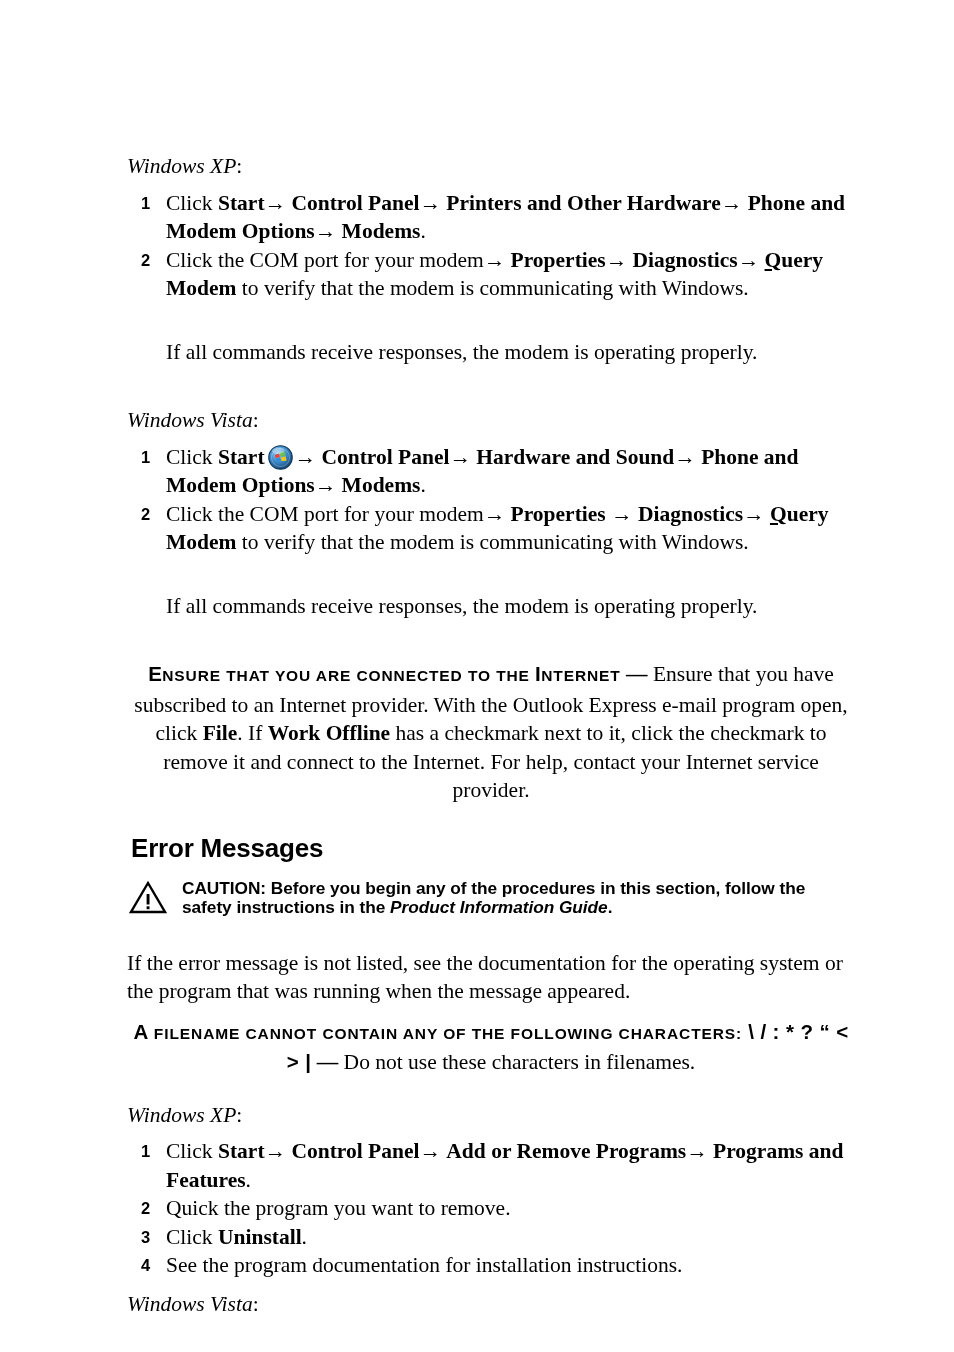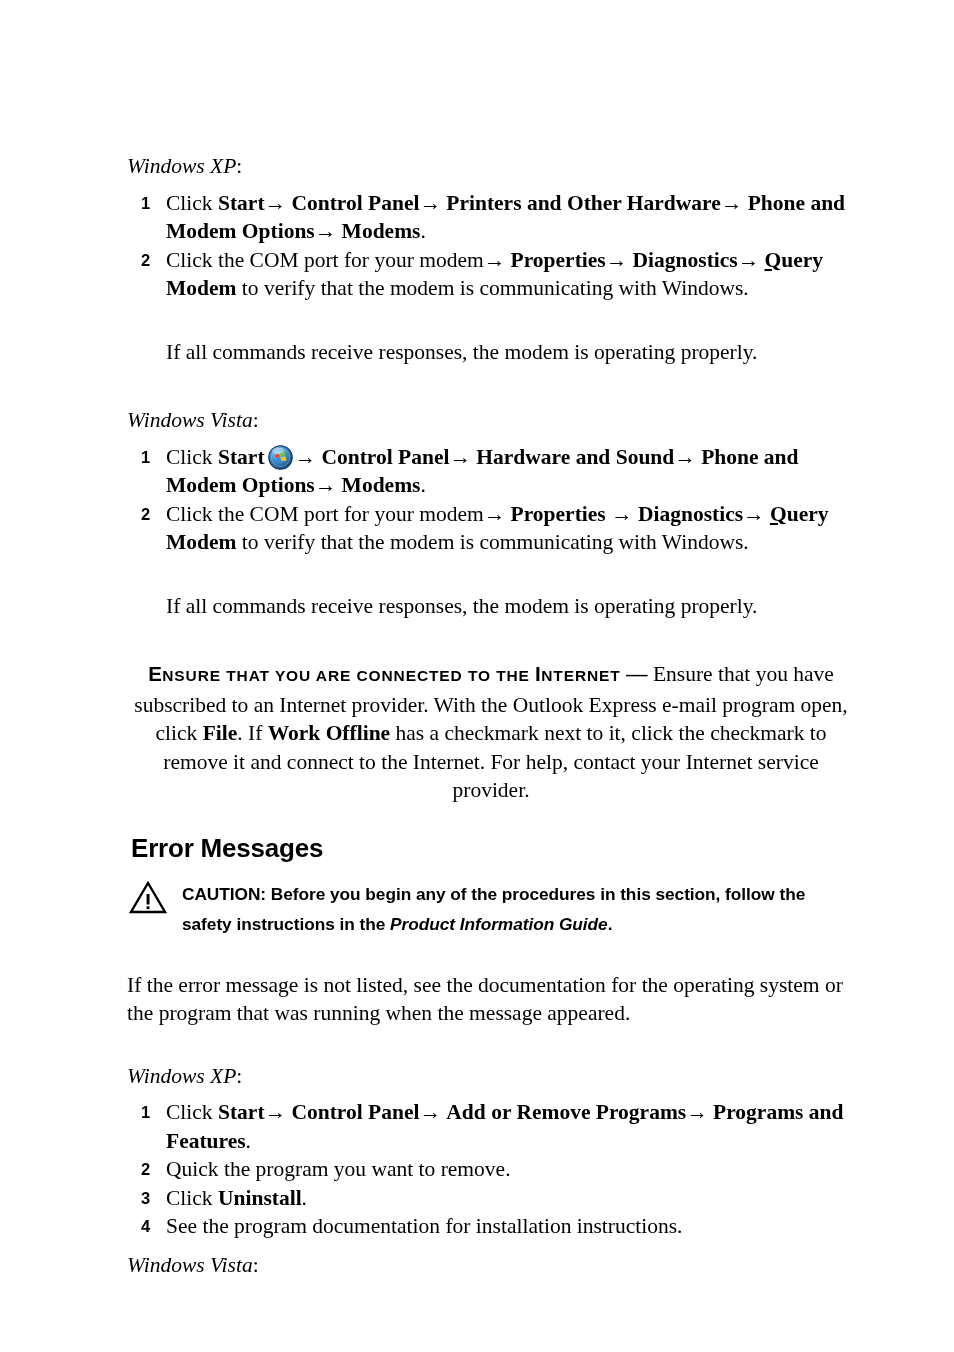--- a/index.html
+++ b/index.html
@@ -103,21 +103,21 @@
     line-height: 30px;
   }
 
   
   .caution {
     position: relative;
     padding-left: 55px;
     font-family: "Liberation Sans Narrow", "Liberation Sans", sans-serif;
     font-weight: bold;
     font-size: 17.3px;
-    line-height: 30px;
+    line-height: 19px;
     letter-spacing: -0.05px;
   }
   .caution .tri {
     position: absolute;
     left: 2px;
     top: 1px;
     width: 38px;
     height: 34px;
   }
   .caution .it { font-style: italic; }
@@ -251,20 +251,21 @@
       </span>
       <span>CAUTION:</span><span> Before you begin any of the procedures in this section, follow the safety instructions in the </span><span class="it">Product Information Guide</span><span>.</span>
     </div>
 
     <div class="sp20"></div>
 
     <p class="body-par">If the error message is not listed, see the documentation for the operating system or the program that was running when the message appeared.</p>
 
     <div class="sp12"></div>
 
+    <p class="check-par"><span class="sc-head"><span class="cap">A</span><span> FILENAME CANNOT CONTAIN ANY OF THE FOLLOWING CHARACTERS:</span><span class="cap"> \ / : * ? “ &lt; &gt; |</span></span><span class="dash"> — </span><span>Do not use these characters in filenames.</span></p>
 
     <div class="sp10"></div>
 
 
     <div class="sp12"></div>
 
     <p class="os-label"><span>Windows XP</span><span class="colon">:</span></p>
 
     <div class="sp8"></div>
 

